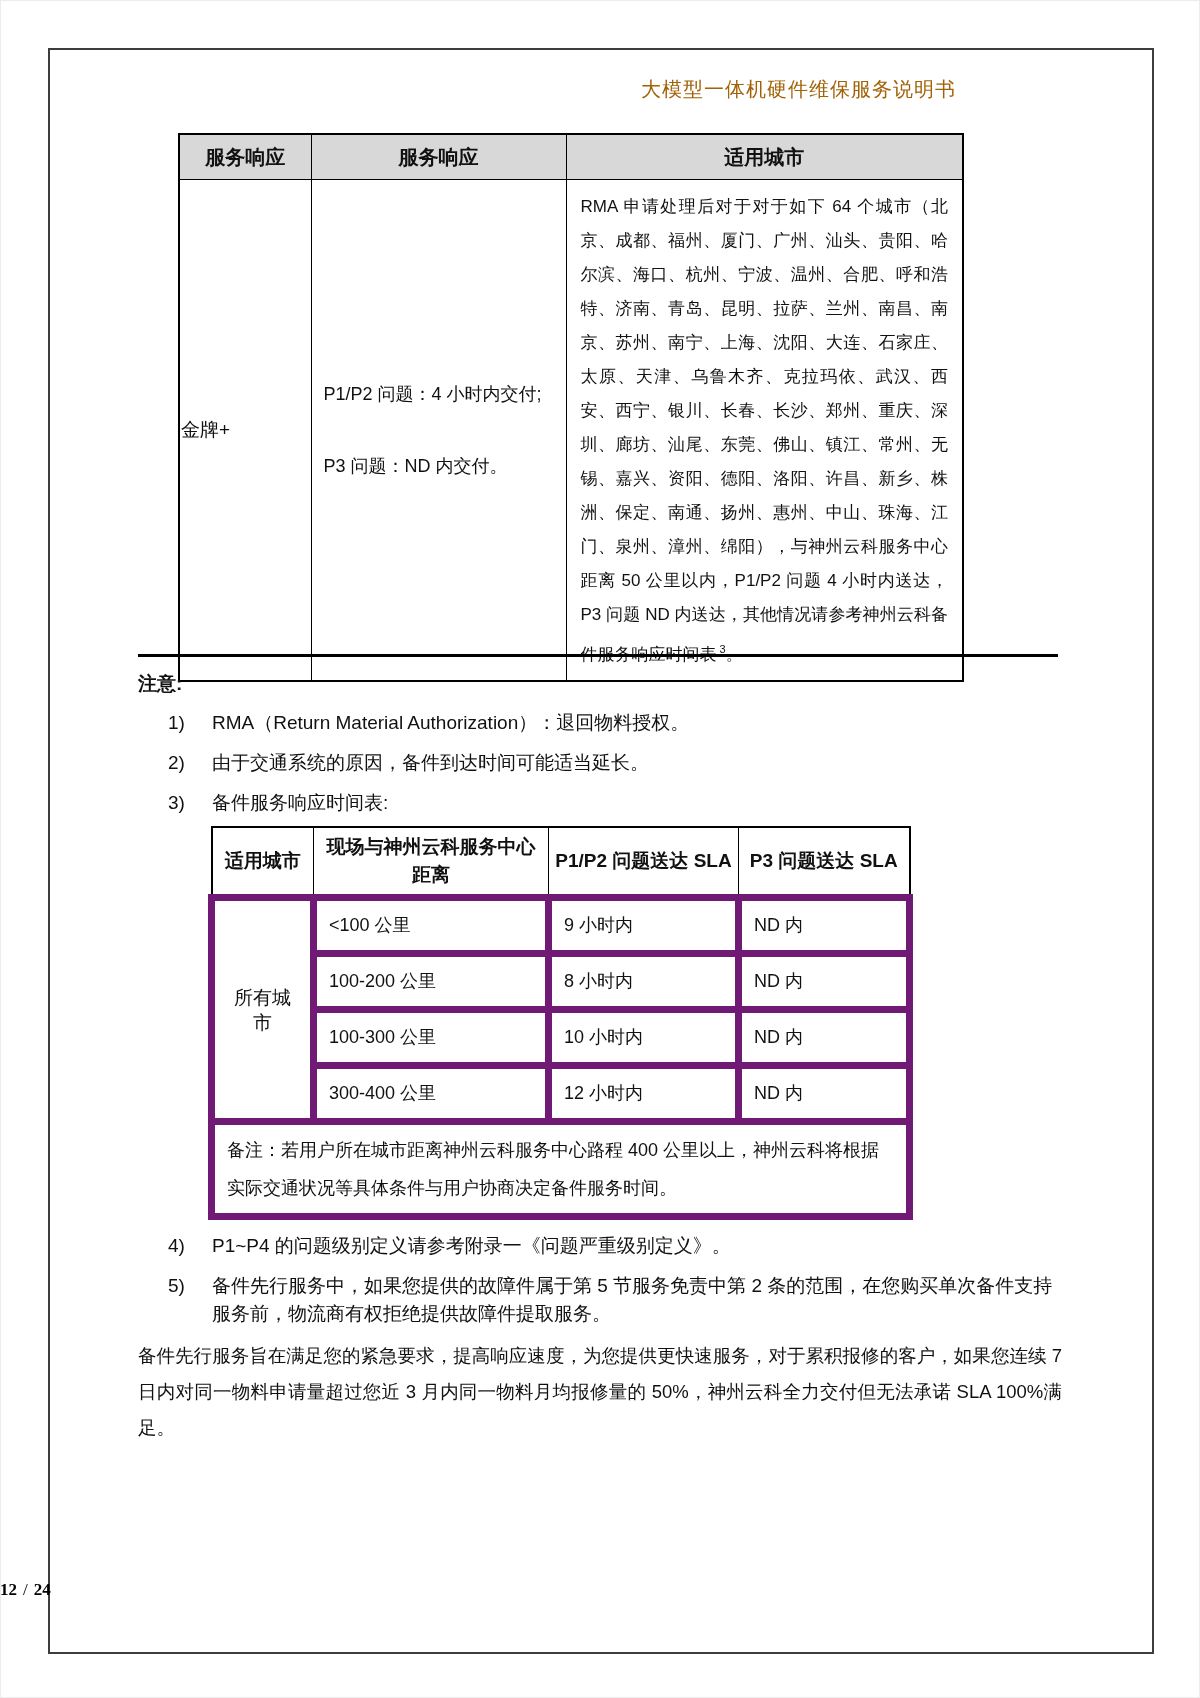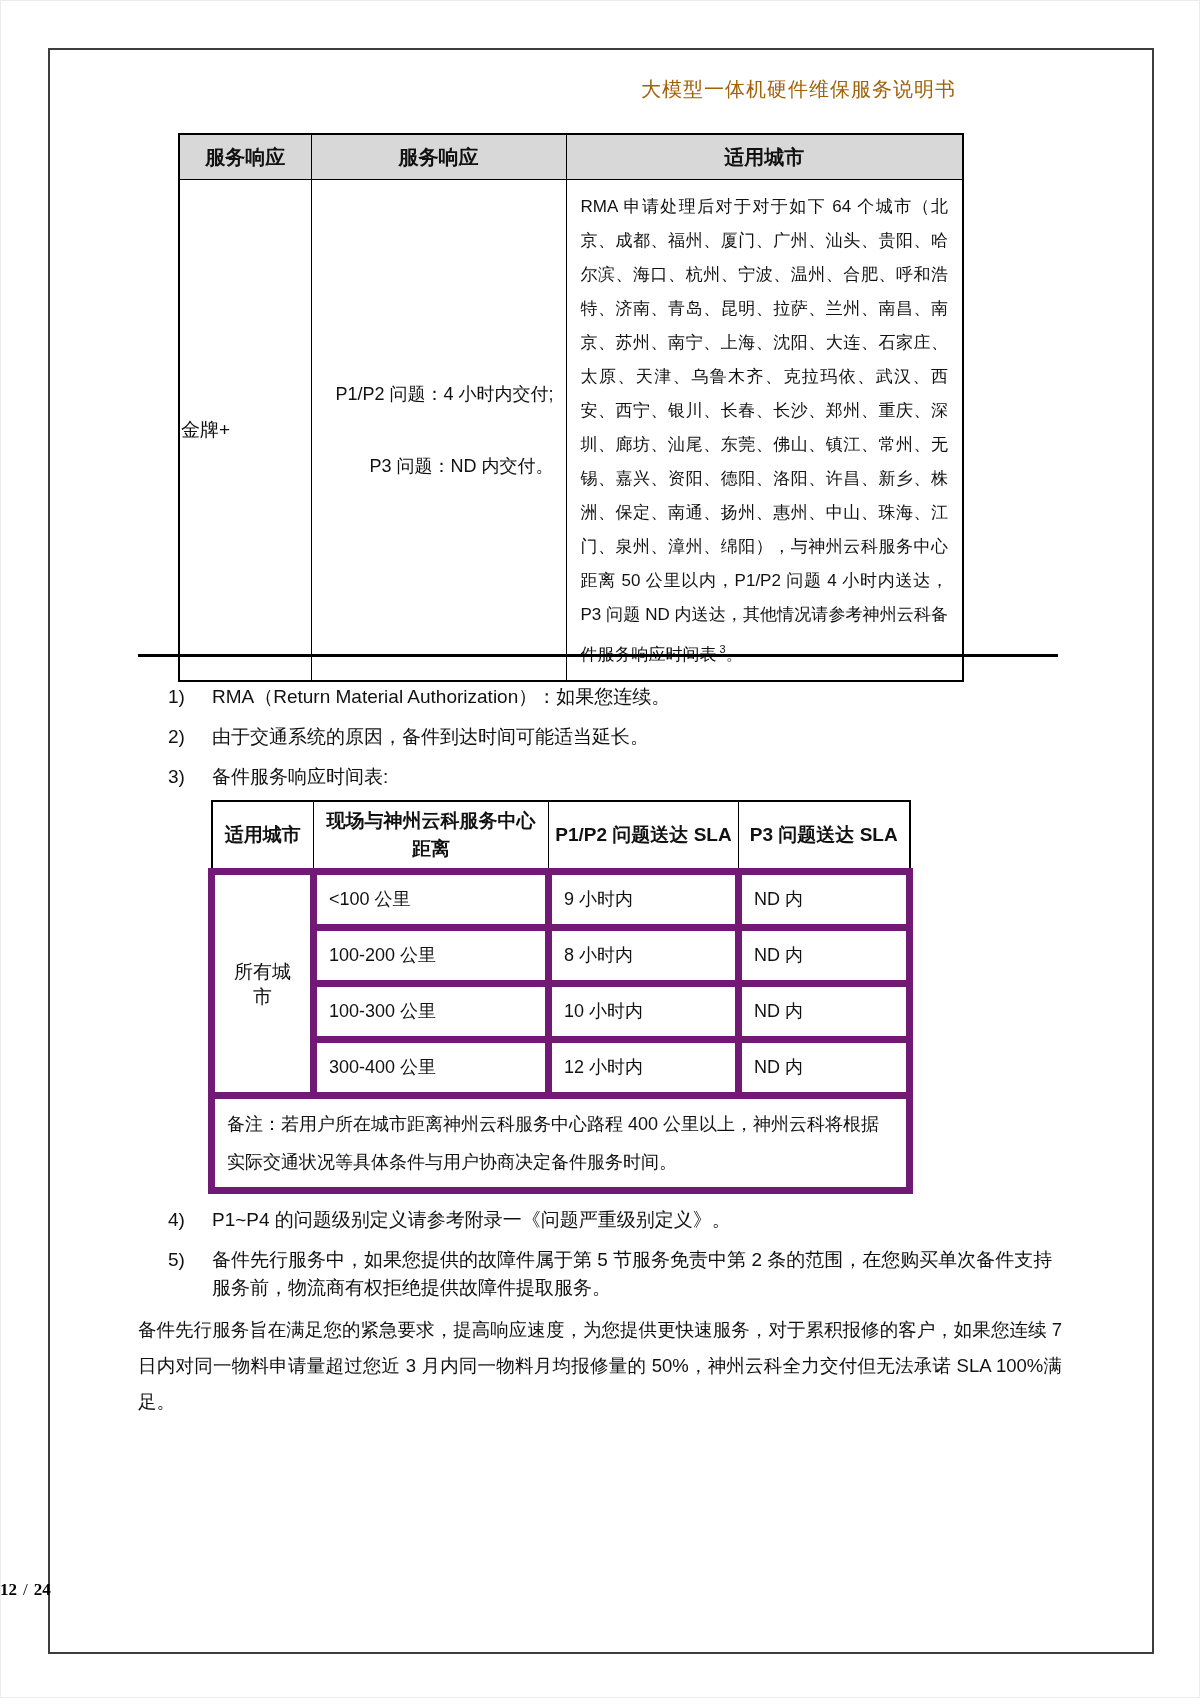--- a/index.html
+++ b/index.html
@@ -20,21 +20,21 @@
   
   table { border-collapse:collapse; }
   .t1 { position:absolute; left:178px; top:133px; width:784px; border:2px solid #000; table-layout:fixed; }
   .t1 th {
     background:#d8d8d8; border:1px solid #000; font-weight:bold;
     font-size:20px; height:44px; text-align:center; padding:0 4px;
   }
   .t1 td { border:1px solid #000; vertical-align:middle; }
   .t1 .col-level { width:132px; } .t1 .col-resp { width:255px; } .t1 .col-cities { width:397px; }
   .cell-level { text-align:left; font-size:19px; }
-  .cell-resp { text-align:right; font-size:18px; line-height:36px; padding:0 12px; }
+  .cell-resp { text-align:left; font-size:18px; line-height:36px; padding:0 12px; }
   .cell-resp p { margin:0; }
   .cell-resp p.second { margin-top:36px; }
   .cell-cities {
     vertical-align:top; padding:10px 14px 8px 14px; font-size:17px;
     line-height:34px; text-align:justify;
   }
   .cell-cities sup { font-size:11px; vertical-align:super; margin-left:3px; }
   
   .rule { position:absolute; left:138px; top:654px; width:920px; height:3px; background:#000; }
   .notes-block { position:absolute; left:138px; top:671px; width:924px; }
@@ -89,24 +89,25 @@
         <p class="second">P3 问题：ND 内交付。</p>
       </td>
       <td class="cell-cities"><span>RMA 申请处理后对于对于如下 64 个城市（北京、成都、福州、厦门、广州、汕头、贵阳、哈尔滨、海口、杭州、宁波、温州、合肥、呼和浩特、济南、青岛、昆明、拉萨、兰州、南昌、南京、苏州、南宁、上海、沈阳、大连、石家庄、太原、天津、乌鲁木齐、克拉玛依、武汉、西安、西宁、银川、长春、长沙、郑州、重庆、深圳、廊坊、汕尾、东莞、佛山、镇江、常州、无锡、嘉兴、资阳、德阳、洛阳、许昌、新乡、株洲、保定、南通、扬州、惠州、中山、珠海、江门、泉州、漳州、绵阳），与神州云科服务中心距离 50 公里以内，P1/P2 问题 4 小时内送达，P3 问题 ND 内送达，其他情况请参考神州云科备件服务响应时间表</span><sup>3</sup><span>。</span></td>
     </tr>
   </tbody>
 </table>
 
 <div class="rule"></div>
 
 <div class="notes-block">
+  <div class="notes-label">注意:</div>
 
   <div class="note-item">
     <span class="num">1)</span>
-    <span class="txt">RMA（Return Material Authorization）：如果您连续。</span>
+    <span class="txt">RMA（Return Material Authorization）：退回物料授权。</span>
   </div>
   <div class="note-item">
     <span class="num">2)</span>
     <span class="txt">由于交通系统的原因，备件到达时间可能适当延长。</span>
   </div>
   <div class="note-item">
     <span class="num">3)</span>
     <span class="txt">备件服务响应时间表:</span>
   </div>
 

